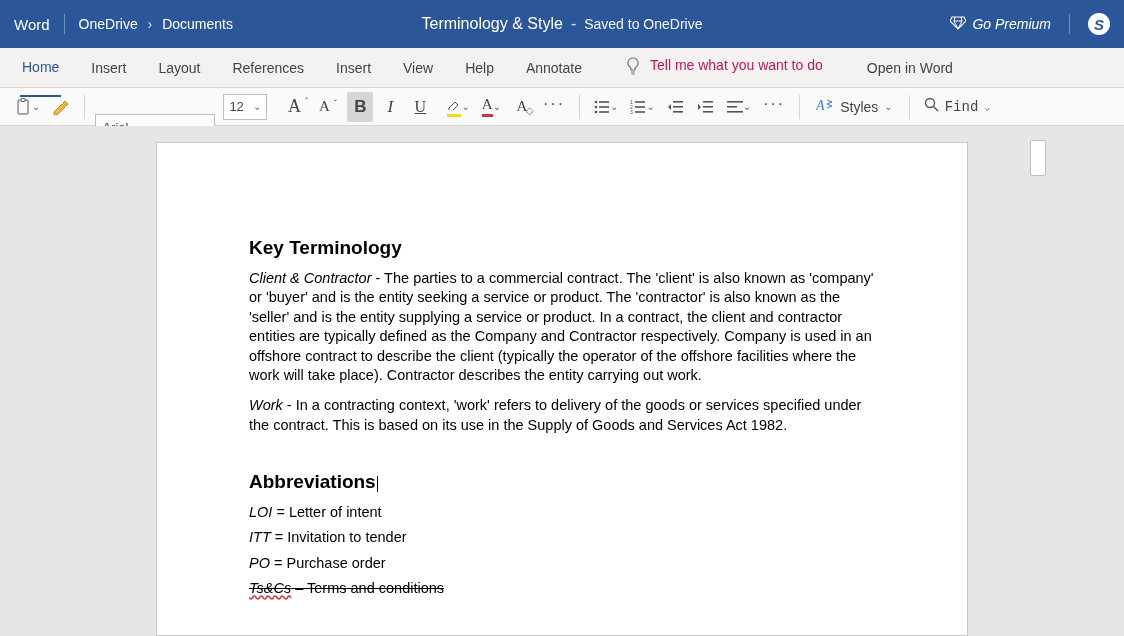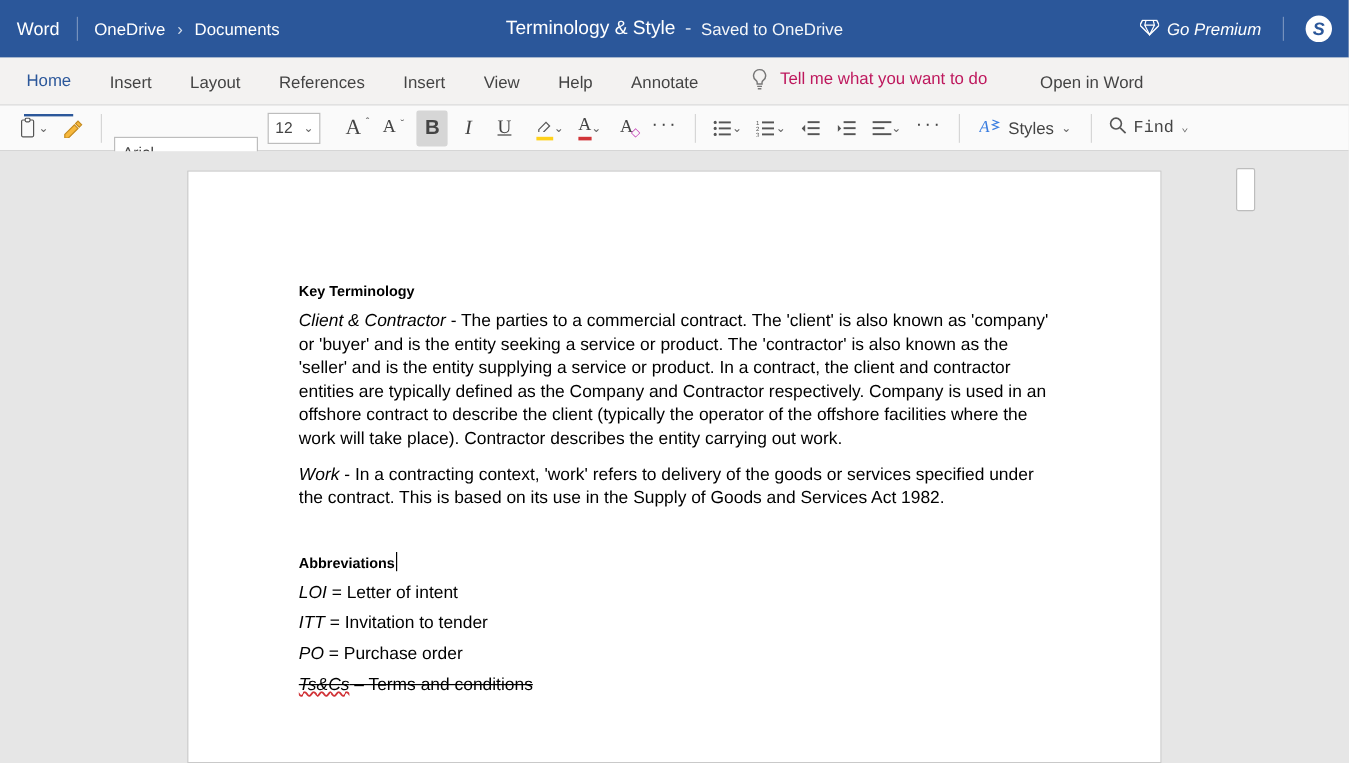--- a/index.html
+++ b/index.html
@@ -136,21 +136,21 @@
   .page {
     width: 812px;
     background:#fff;
     border:1px solid #c9c9c9;
     padding: 92px 92px 40px 92px;
     font-family: Arial, sans-serif;
     color:#000;
     line-height:1.35;
   }
   .page h2 {
-    font-size:12px; font-weight:bold; margin-bottom:8px;
+    font-size:19px; font-weight:bold; margin-bottom:8px;
   }
   .page p { font-size:14.5px; margin-bottom:10px; }
   .page .term { font-weight:normal; font-style:italic; }
   .page .abbr-list p { margin-bottom:6px; }
   .page .strike { text-decoration: line-through; }
   .page .cursor-mark::after {
     content:""; display:inline-block; width:1px; height:16px; background:#000;
     vertical-align:text-bottom; margin-left:1px;
   }
   .page .spellerr { border-bottom:2px wavy #d13438; text-decoration: underline wavy #d13438; }

